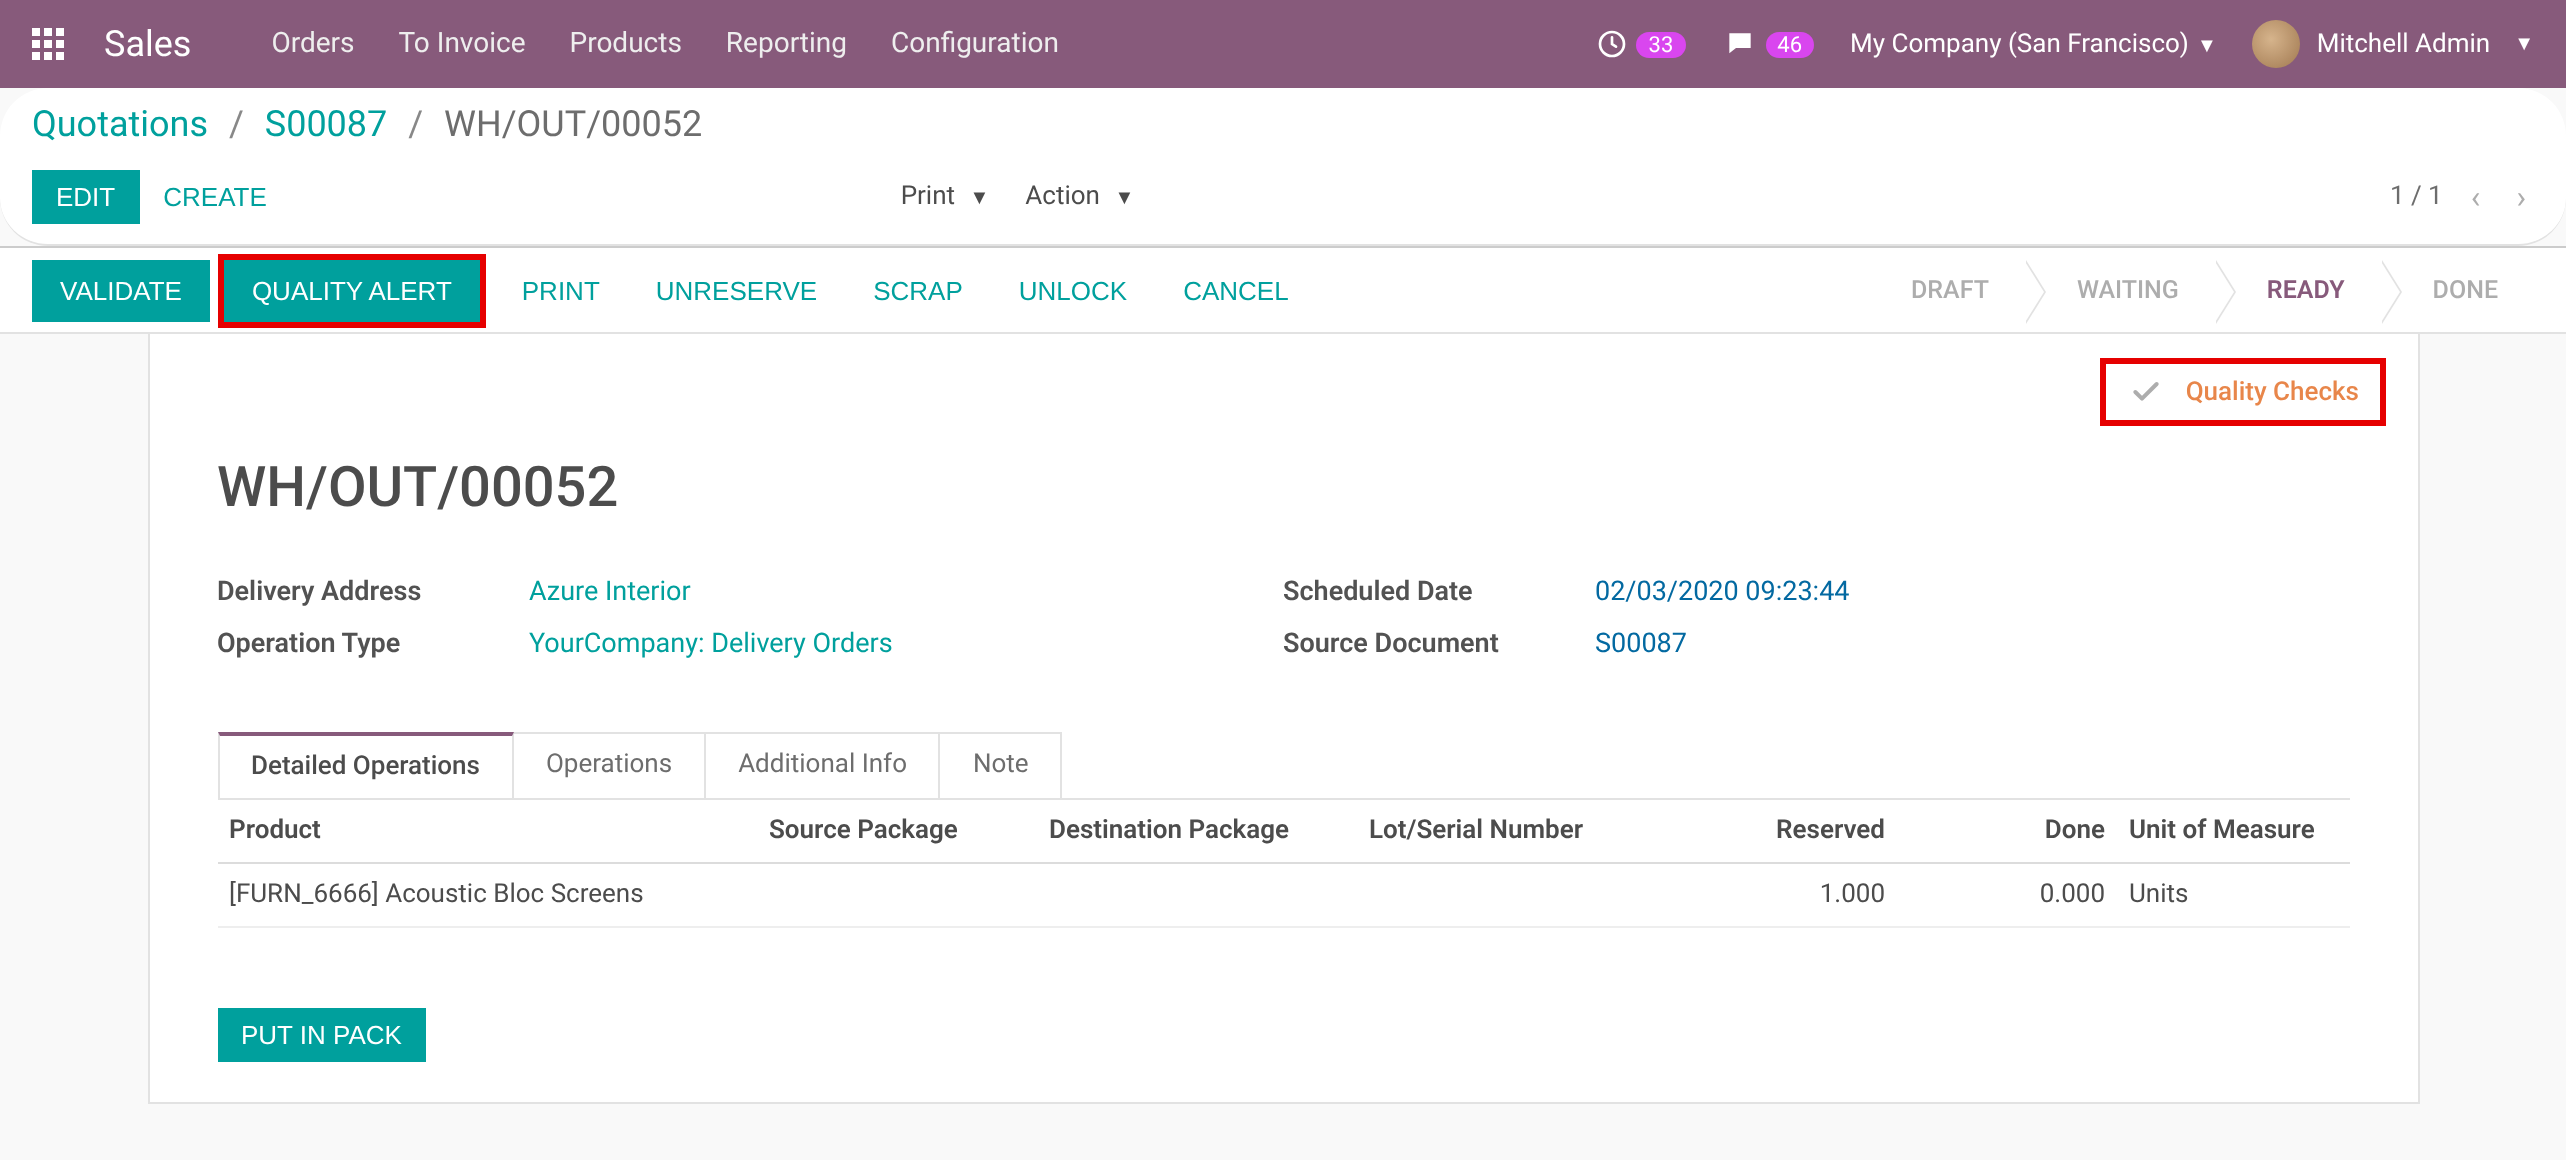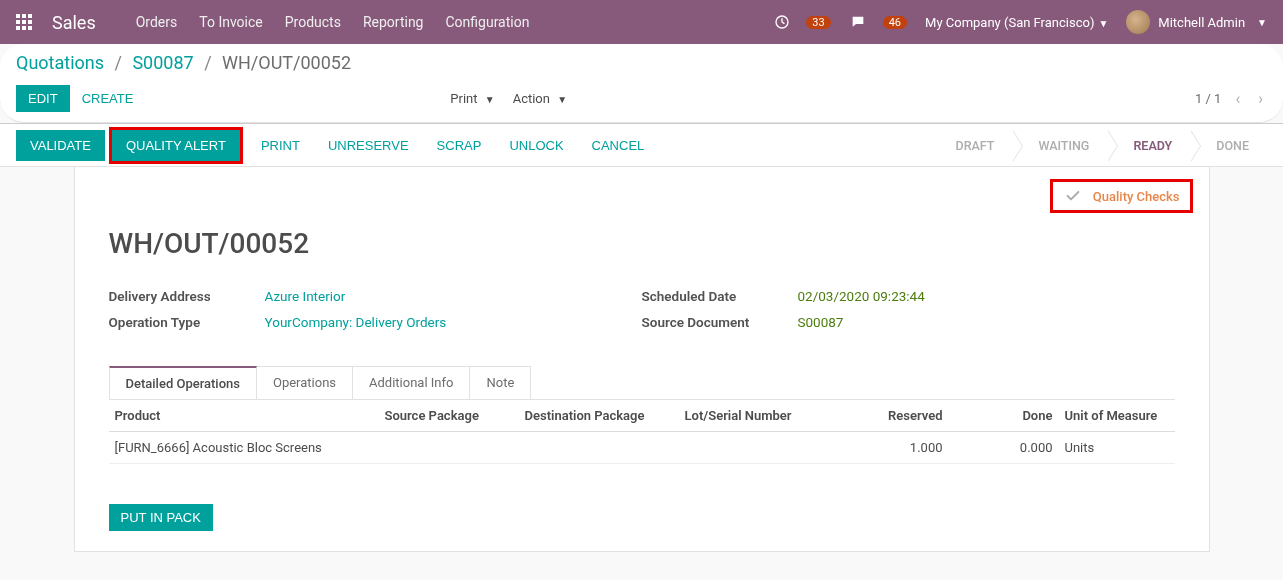--- a/index.html
+++ b/index.html
@@ -21,21 +21,21 @@
     color: #fff;
     height: 44px;
     padding: 0 16px;
   }
   .top-navbar .apps-icon { margin-right: 20px; display:flex; align-items:center;}
   .brand { font-size: 18px; font-weight: 400; color: #fff; margin-right: 40px; }
   .menu-items { display: flex; gap: 22px; font-size: 14px; color: #eee; }
   .menu-items span { cursor: pointer; }
   .topbar-right { margin-left: auto; display: flex; align-items: center; gap: 18px; color: #fff; font-size: 13px; }
   .badge-pill { display:flex; align-items:center;}
-  .badge-count { background: #c2410c; color:#fff; border-radius: 8px; padding: 0 6px; font-size: 11px; margin-left:16px;}
+  .badge-count { background: #d946ef; color:#fff; border-radius: 8px; padding: 0 6px; font-size: 11px; margin-left:4px;}
   .avatar-img {
     width: 24px; height: 24px; border-radius: 50%;
     background: radial-gradient(circle at 40% 40%, #d6b48c, #a07850);
     display:inline-block;
   }
   .caret { font-size: 10px; margin-left: 4px; }
 
   
   .control-area { background: #fff; border-bottom: 1px solid #e2e2e2; padding: 8px 16px 10px 16px; border-radius: 24px; }
   .breadcrumb { font-size: 18px; color: #6d6d6d; margin-bottom: 12px; }
@@ -80,21 +80,21 @@
   .qc-box { position:absolute; top:12px; right:16px; border:3px solid #e60000; padding:6px 10px; display:flex; align-items:center; gap:10px; cursor:pointer;}
   .qc-box .check-icon { color:#adadad; font-size:18px;}
   .qc-box .qc-label { color:#e8864a; font-weight:500; font-size:13px;}
 
   .sheet h1 { font-size: 28px; font-weight:500; color:#4c4c4c; margin: 60px 0 28px 34px;}
 
   .fields-row { display:flex; margin: 0 34px 26px 34px; font-size:13.5px;}
   .col { flex:1; }
   .field-line { display:flex; margin-bottom:10px;}
   .field-label { width: 156px; font-weight:600; color:#525252;}
-  .field-value { color:#4d7c0f;}
+  .field-value { color:#0369a1;}
   .field-value.link { color:#00a09d; cursor:pointer;}
 
   
   .tabs { display:flex; margin: 0 34px; border-bottom:1px solid #e2e2e2;}
   .tab { padding: 8px 16px; border:1px solid #e2e2e2; border-bottom:none; cursor:pointer; color:#6d6d6d; background:#fff; margin-right:-1px;}
   .tab.active { border-top:2px solid #875A7B; color:#4c4c4c; font-weight:500; position:relative; z-index:1; background:#fff;}
   .tab:not(.active) { background:#fff;}
   
   
   .tbl { margin: 0 34px; border-collapse:collapse; width: calc(100% - 68px);}

